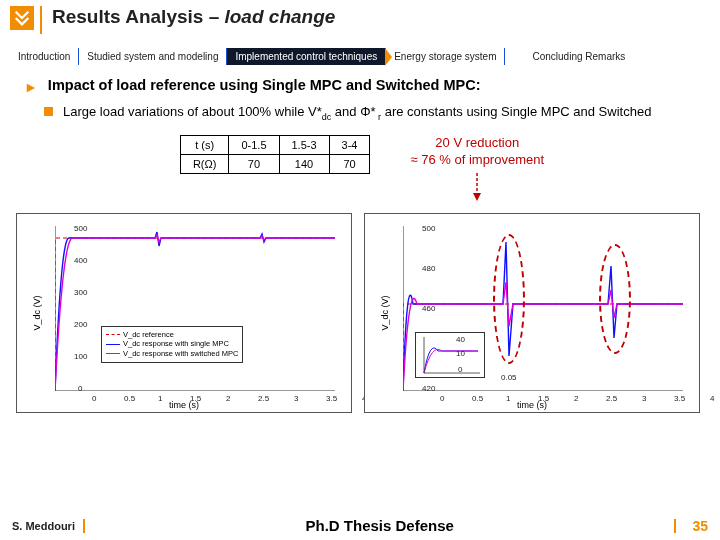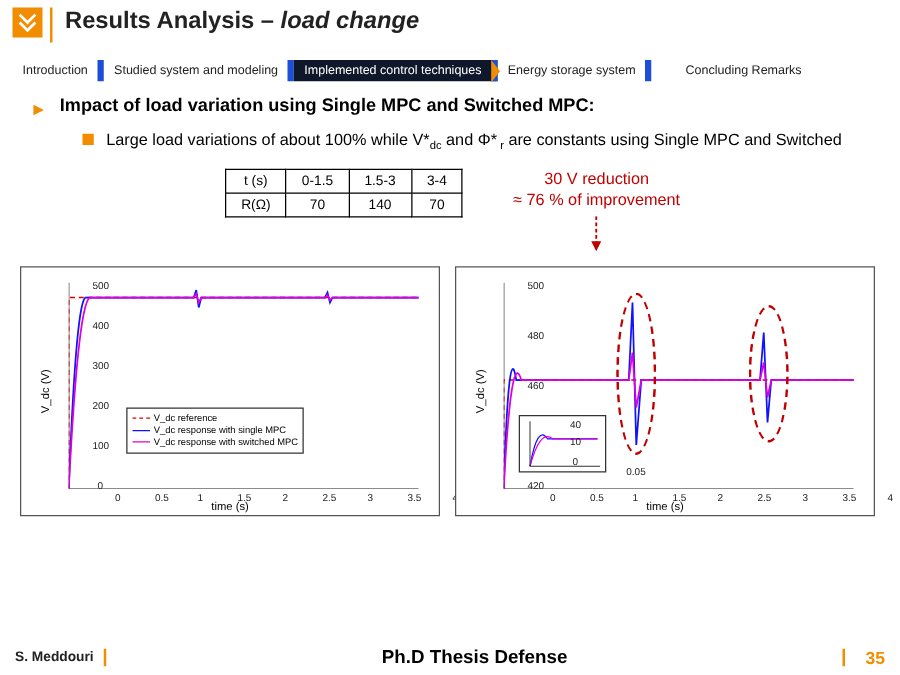--- a/index.html
+++ b/index.html
@@ -4,29 +4,29 @@
 <style>
   * { box-sizing: border-box; margin: 0; padding: 0; }
   body { width: 720px; height: 540px; font-family: Arial, sans-serif; background: #fff; position: relative; overflow: hidden; }
   .header { display: flex; align-items: flex-start; padding: 6px 10px 10px 10px; }
   .header-icon { width: 24px; height: 24px; background: #f28c00; display: flex; align-items: center; justify-content: center; margin-right: 6px; }
   .header-icon svg { width: 18px; height: 18px; }
   .header-divider { width: 2px; height: 28px; background: #f28c00; margin-right: 10px; }
   .title { font-size: 19px; font-weight: bold; color: #222; }
   .title .italic { font-style: italic; }
   .tabs { display: flex; margin: 4px 10px 12px 10px; font-size: 10px; }
-  .tab { padding: 3px 8px; border-right: 5px solid #1d4ed8; color: #222; white-space: nowrap; position: relative; }
+  .tab { padding: 3px 8px; border-right: 1px solid #1d4ed8; color: #222; white-space: nowrap; position: relative; }
   .tab.active { background: #0f172a; color: #fff; }
   .tab.active::after { content: ""; position: absolute; right: -7px; top: 0; width: 0; height: 0; border-top: 9px solid transparent; border-bottom: 9px solid transparent; border-left: 7px solid #f28c00; }
   .tab:last-child { border-right: none; margin-left: 19px; }
   .content { padding: 0 20px 0 24px; }
   .heading-row { display: flex; align-items: flex-start; margin-bottom: 8px; }
   .arrow-bullet { color: #f28c00; font-size: 14px; margin-right: 10px; margin-top: 2px; }
   .heading { font-size: 14.5px; font-weight: bold; }
-  .body-row { display: flex; align-items: flex-start; margin-left: 42px; margin-bottom: 12px; }
+  .body-row { display: flex; align-items: flex-start; margin-left: 20px; margin-bottom: 12px; }
   .square-bullet { width: 9px; height: 9px; background: #f28c00; margin-right: 10px; margin-top: 4px; flex-shrink: 0; }
   .body-text { font-size: 13px; line-height: 1.35; }
   sub { font-size: 9px; }
   .table-wrap { display: flex; align-items: flex-start; justify-content: center; gap: 40px; margin: 6px 0 12px 0; }
   table { border-collapse: collapse; font-size: 11px; }
   td, th { border: 1px solid #000; padding: 3px 12px; text-align: center; font-weight: normal; }
   .annotation { font-size: 13px; color: #c00000; text-align: center; line-height: 1.3; }
   .annot-arrow { display: flex; justify-content: center; margin-top: 4px; }
   .annot-arrow svg { width: 10px; height: 28px; }
   .charts { display: flex; gap: 12px; padding: 0 16px; margin-top: 6px; }
@@ -68,21 +68,21 @@
   <div class="tab">Introduction</div>
   <div class="tab">Studied system and modeling</div>
   <div class="tab active">Implemented control techniques</div>
   <div class="tab">Energy storage system</div>
   <div class="tab">Concluding Remarks</div>
 </div>
 
 <div class="content">
   <div class="heading-row">
     <span class="arrow-bullet">►</span>
-    <span class="heading">Impact of load variation using Single MPC and Switched MPC:</span>
+    <span class="heading">Impact of load reference using Single MPC and Switched MPC:</span>
   </div>
   <div class="body-row">
     <div class="square-bullet"></div>
     <div class="body-text">
       <span>Large load variations of about 100%  while V*</span><sub>dc</sub><span> and Φ*</span><sub> r</sub><span> are constants using Single MPC and Switched</span>
     </div>
   </div>
 
   <div class="table-wrap">
     <table>
@@ -96,21 +96,21 @@
       <tr>
         <td>R(Ω)</td>
         <td>70</td>
         <td>140</td>
         <td>70</td>
       </tr>
     </tbody>
       </table>
     <div>
       <div class="annotation">
-        <span>30 V reduction</span><br>
+        <span>20 V reduction</span><br>
         <span>≈ 76 % of   improvement</span>
       </div>
       <div class="annot-arrow">
         <svg viewBox="0 0 10 28">
             <line x1="5" y1="0" x2="5" y2="22" stroke="#c00000" stroke-width="1.5" stroke-dasharray="3 2"></line>
             <path d="M1 20 L5 28 L9 20 Z" fill="#c00000"></path>
           </svg>
       </div>
     </div>
   </div>

